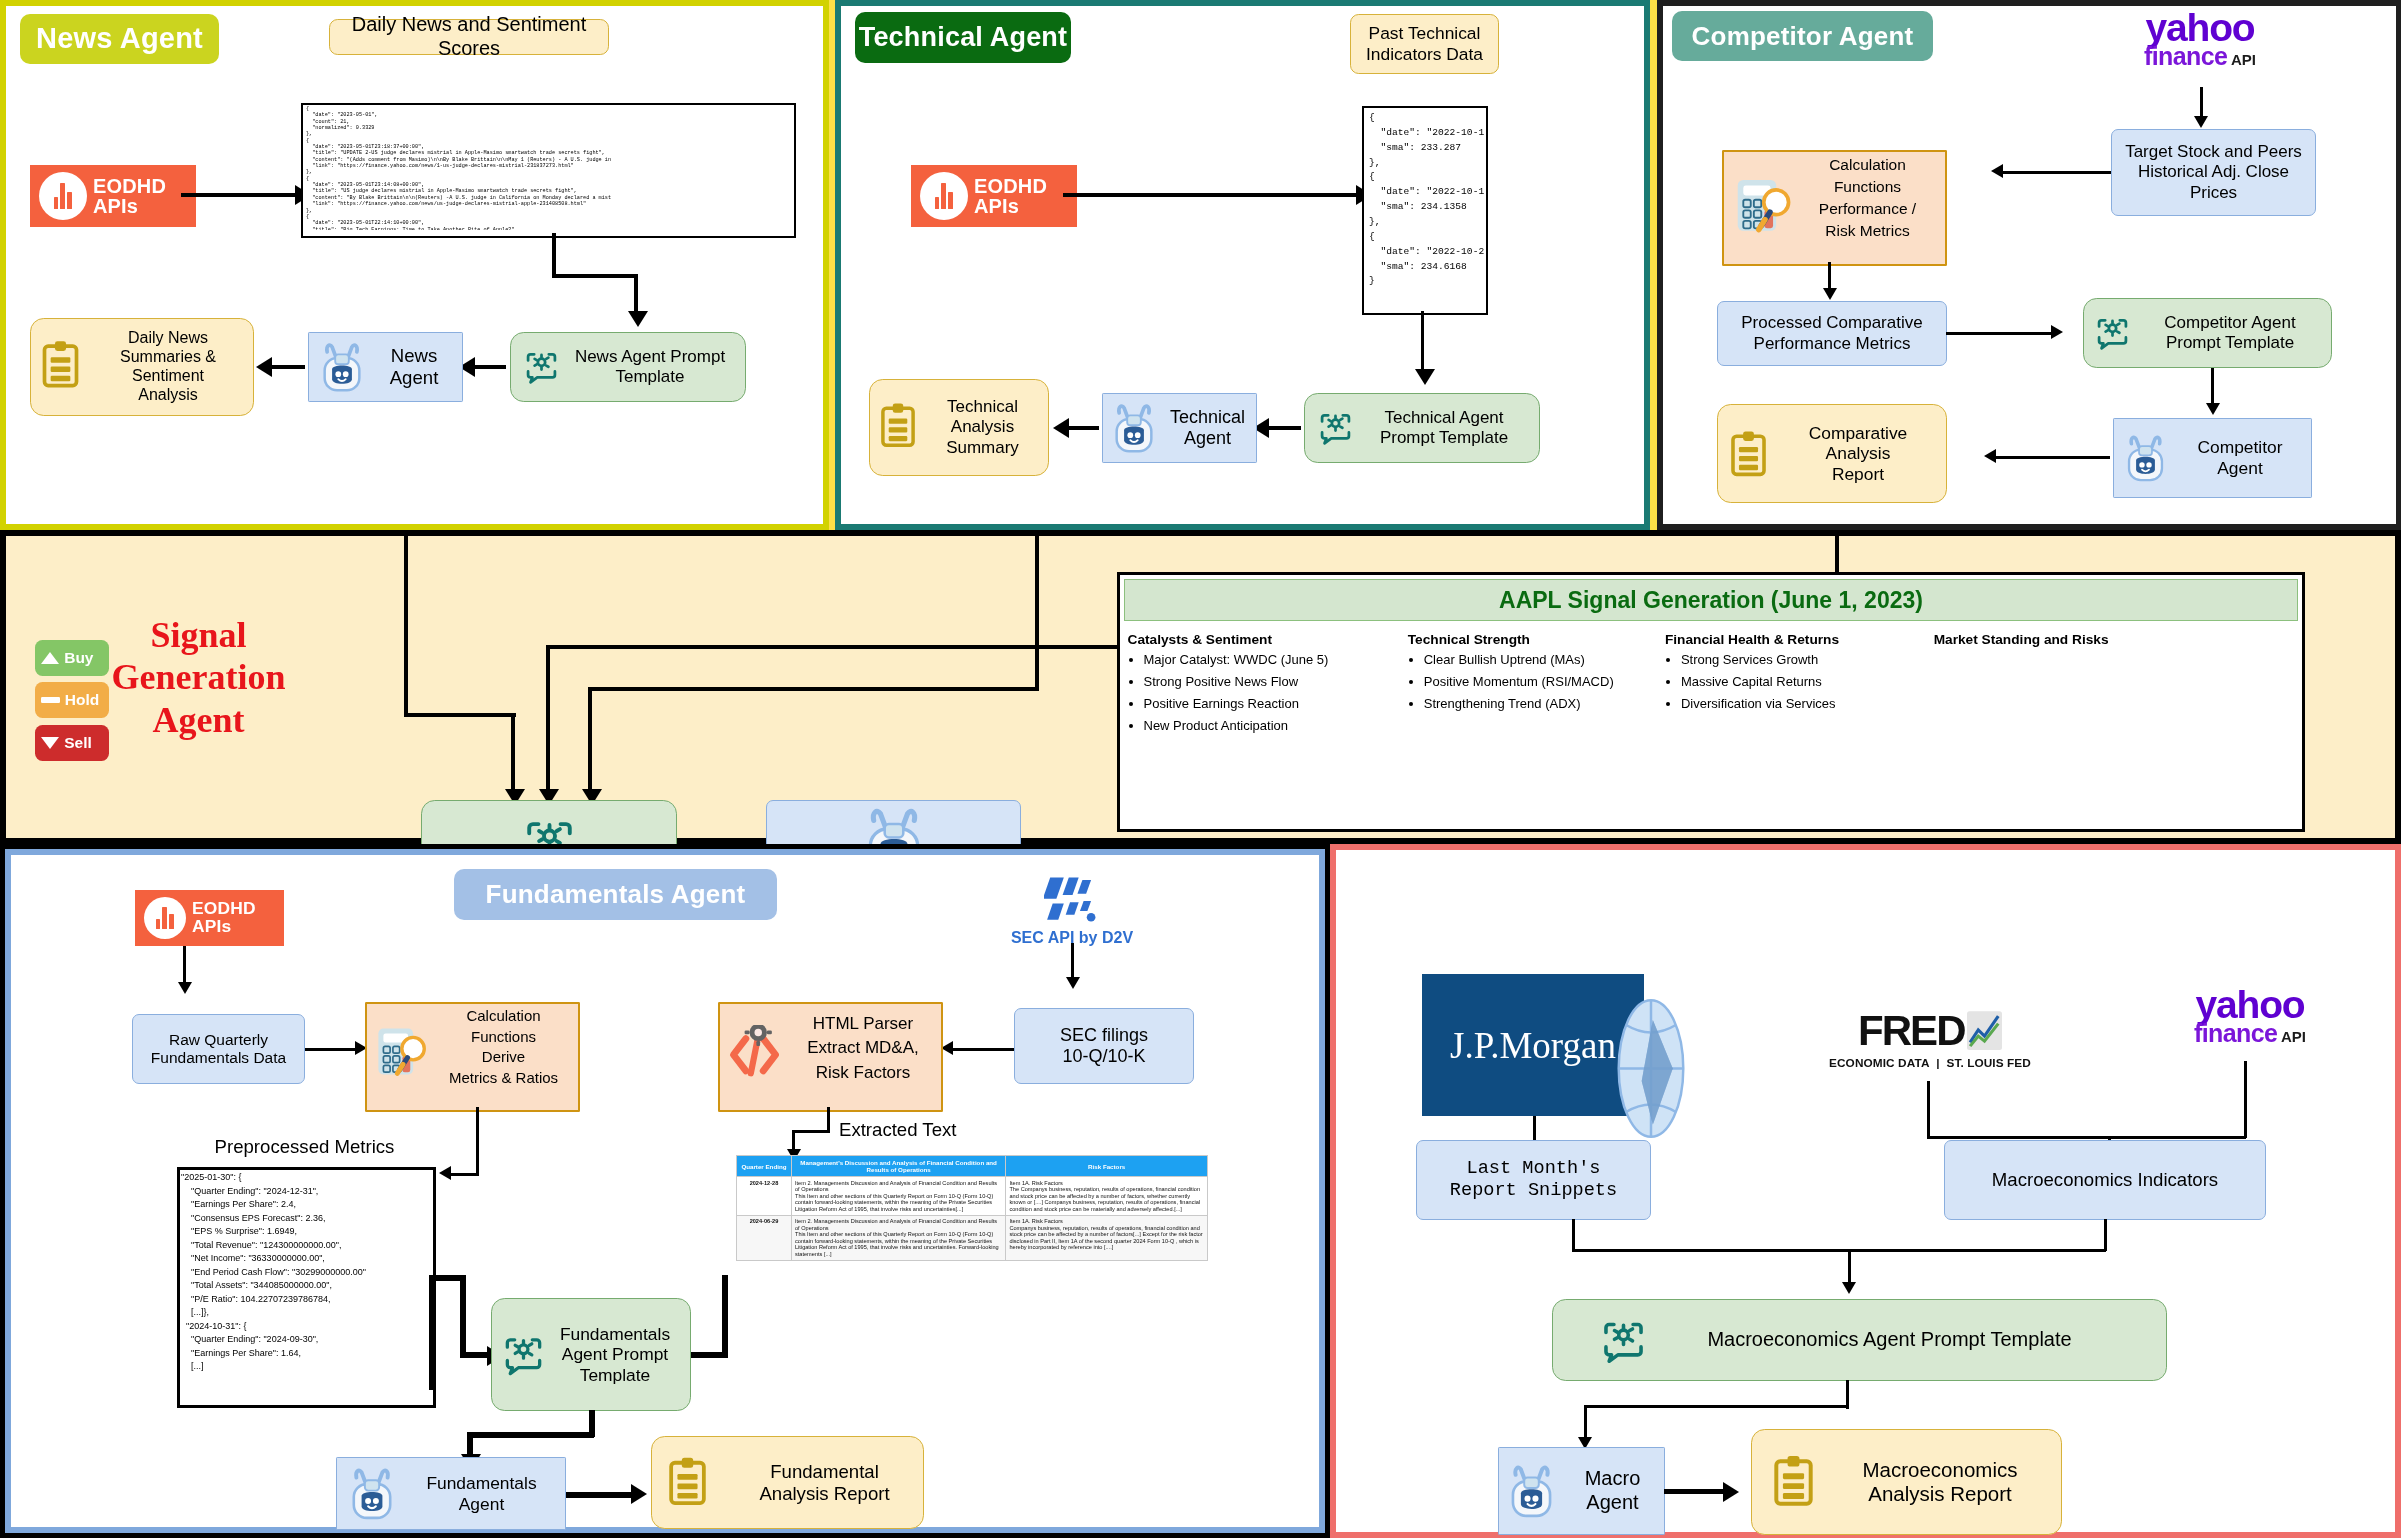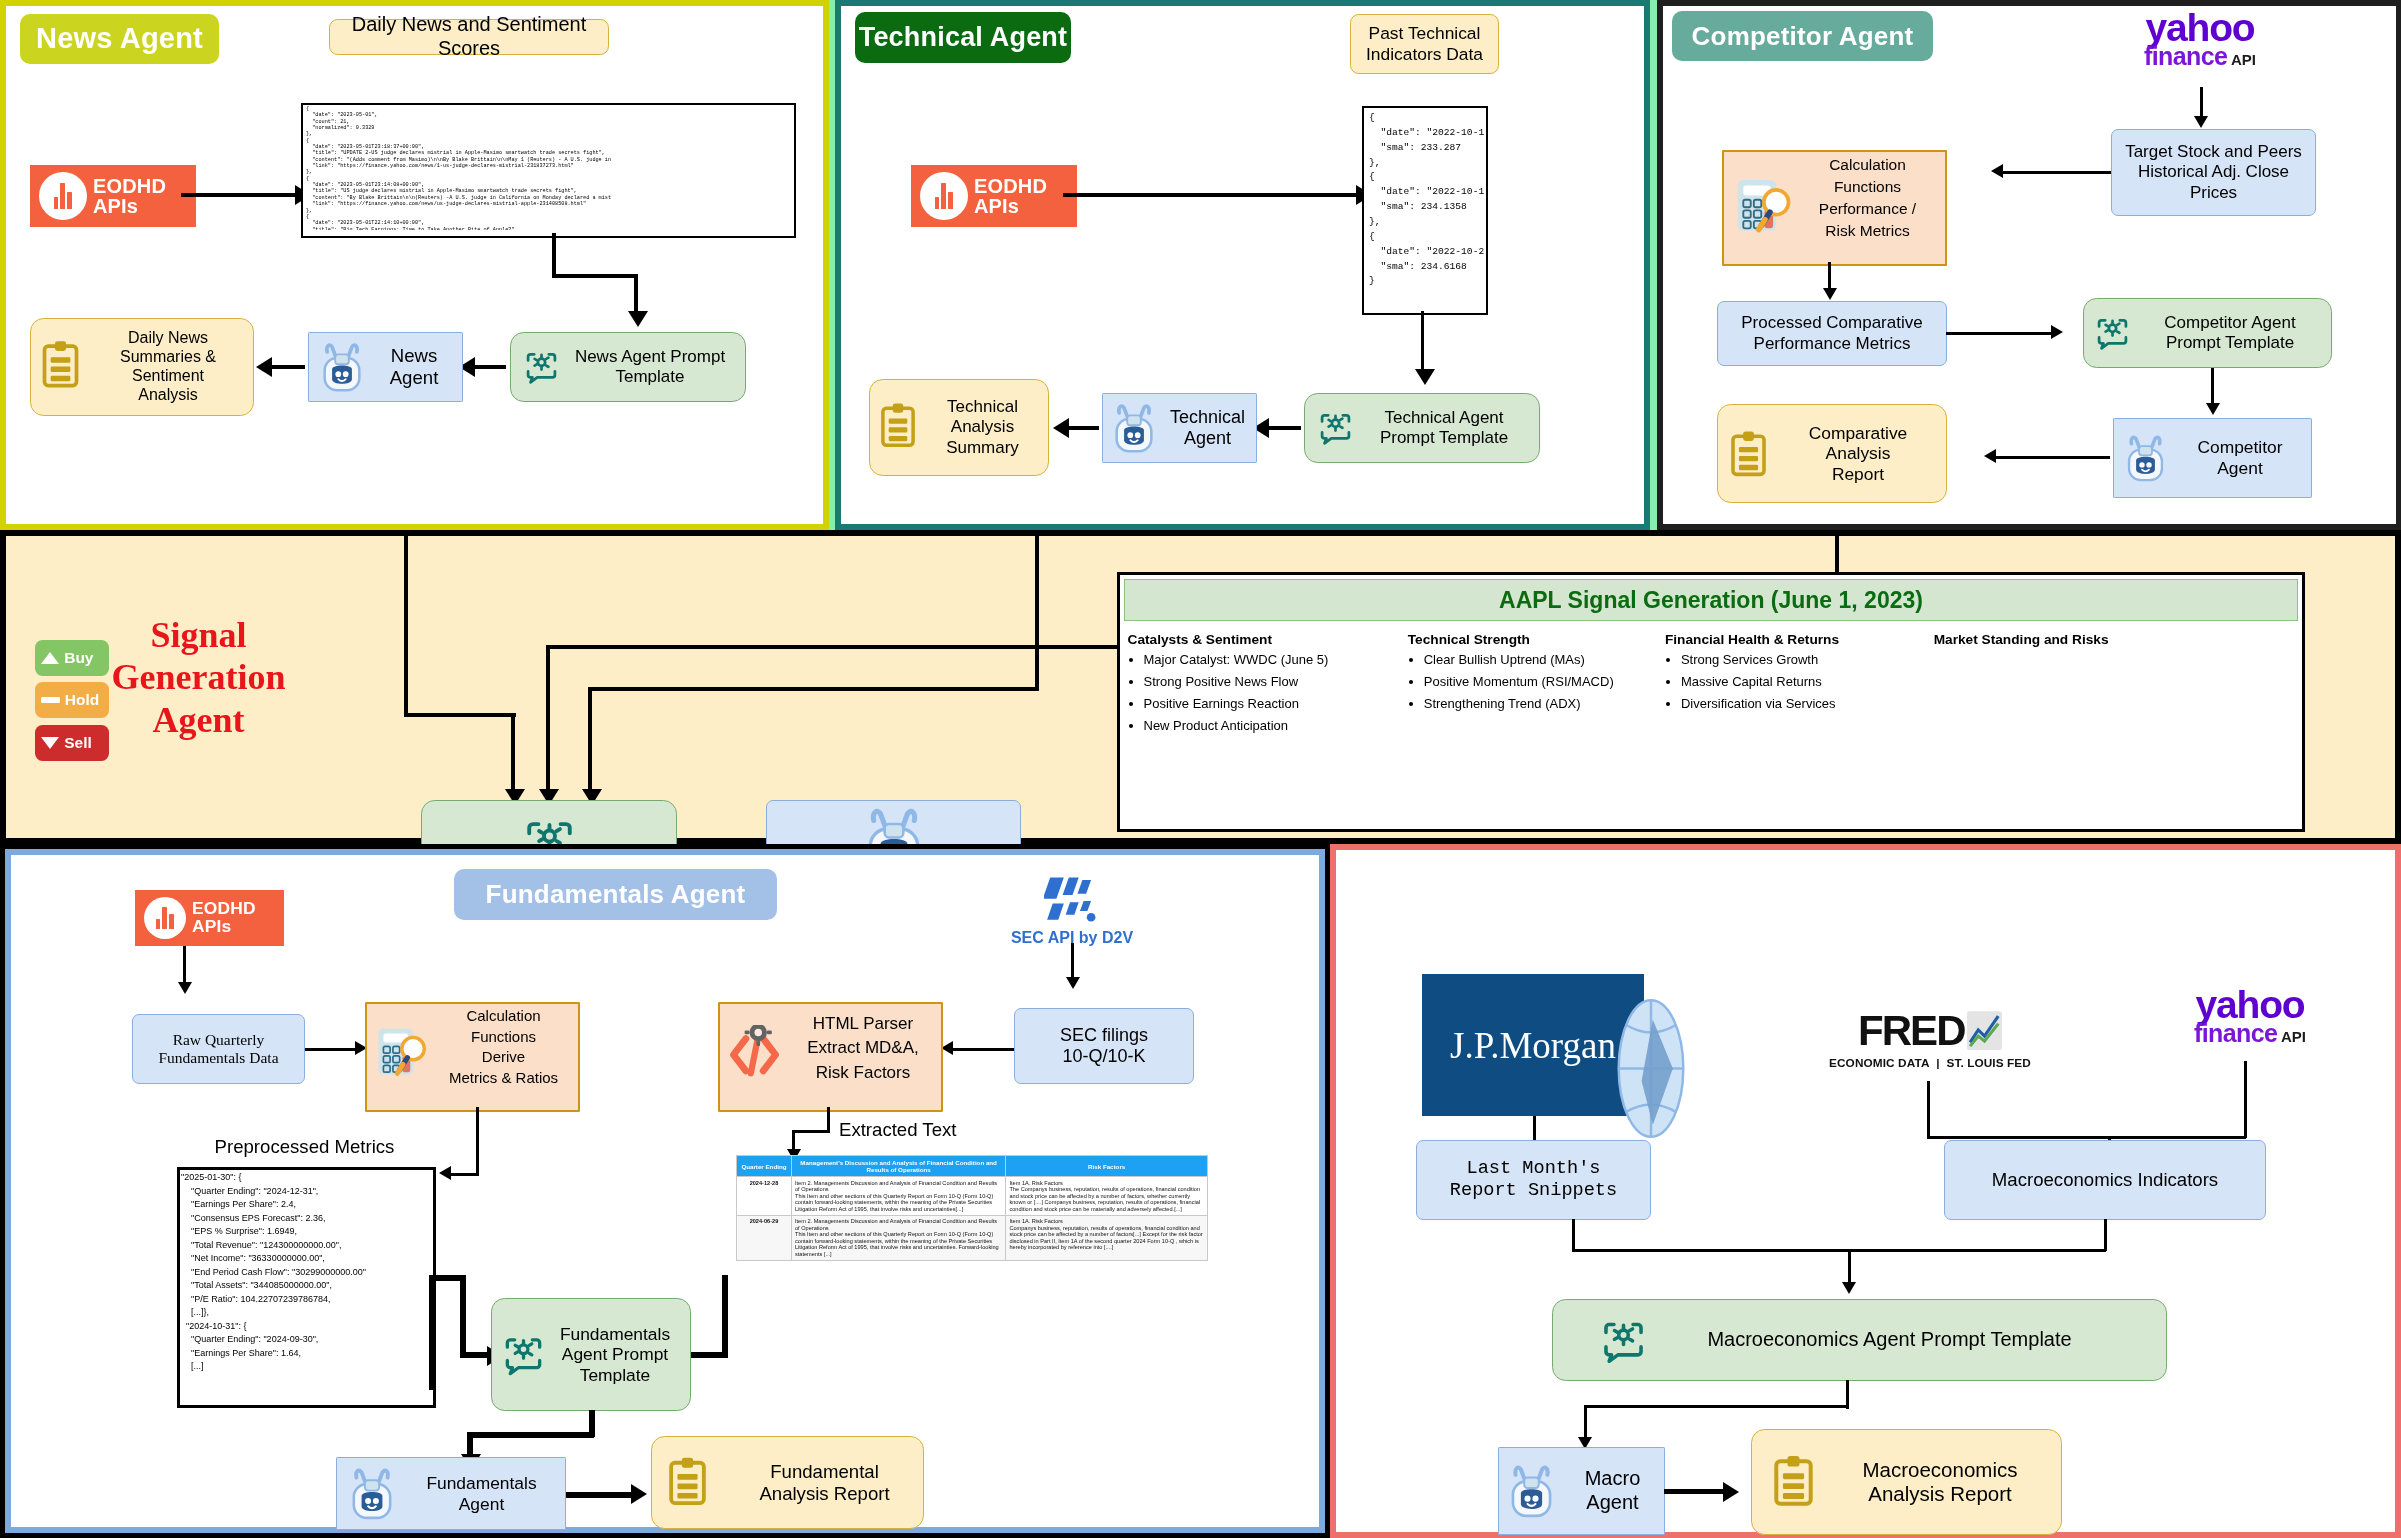--- a/index.html
+++ b/index.html
@@ -1,17 +1,17 @@
 <!DOCTYPE html>
 <html style="font-size:10px"><head>
 <meta charset="utf-8">
 <style>
   html,body{margin:0;padding:0;background:#fff;}
   body{font-family:"Liberation Sans",sans-serif;}
-  #root{position:relative;width:2401px;height:1538px;background:#86efac;overflow:hidden;}
+  #root{position:relative;width:2401px;height:1538px;background:#fde047;overflow:hidden;}
 
   
   .abs{position:absolute;box-sizing:border-box;}
 
   
   .panel{position:absolute;box-sizing:border-box;background:#fff;}
   .panel-news{border:6.8px solid #d2d200;}
   .panel-tech{border:6.8px solid #1a7a73;}
   .panel-comp{border:6.8px solid #1f1f1f;}
   .panel-signal{background:#fdeec8;border:6.2px solid #000;}
@@ -563,21 +563,21 @@
       </div>
     </div>
     <div class="txt" style="font-size:17.4px;">EODHD<br>APIs</div>
   </div>
 
   <div class="ln" style="left:183px;top:946px;width:3.1px;height:41px;"></div>
   <div class="ah ah-d-sm" style="left:178px;top:982px;"></div>
 
   <div class="b-tag" style="left:160px;top:999px;width:61px;height:29px;font-size:16px;">Data</div>
   <div class="b-blue box" style="left:132px;top:1014px;width:173px;height:70px;font-size:15.5px;">
-    <span style="white-space:pre-line;font-family:Liberation Serif, serif;">Raw Quarterly
+    <span style="white-space:pre-line;">Raw Quarterly
 Fundamentals Data</span>
   </div>
 
   <div class="ln" style="left:305px;top:1048px;width:55px;height:3.1px;"></div>
   <div class="ah ah-r-sm" style="left:355px;top:1041px;"></div>
 
   <div class="b-orange" style="position:absolute;left:365px;top:1002px;width:211px;height:106px;"></div>
   <div class="b-tag" style="left:375px;top:983px;width:70px;height:31px;font-size:16px;">Tools</div>
   <div class="calc" style="left:375px;top:1024px;">
     <svg width="56" height="56" viewBox="0 0 100 100">

